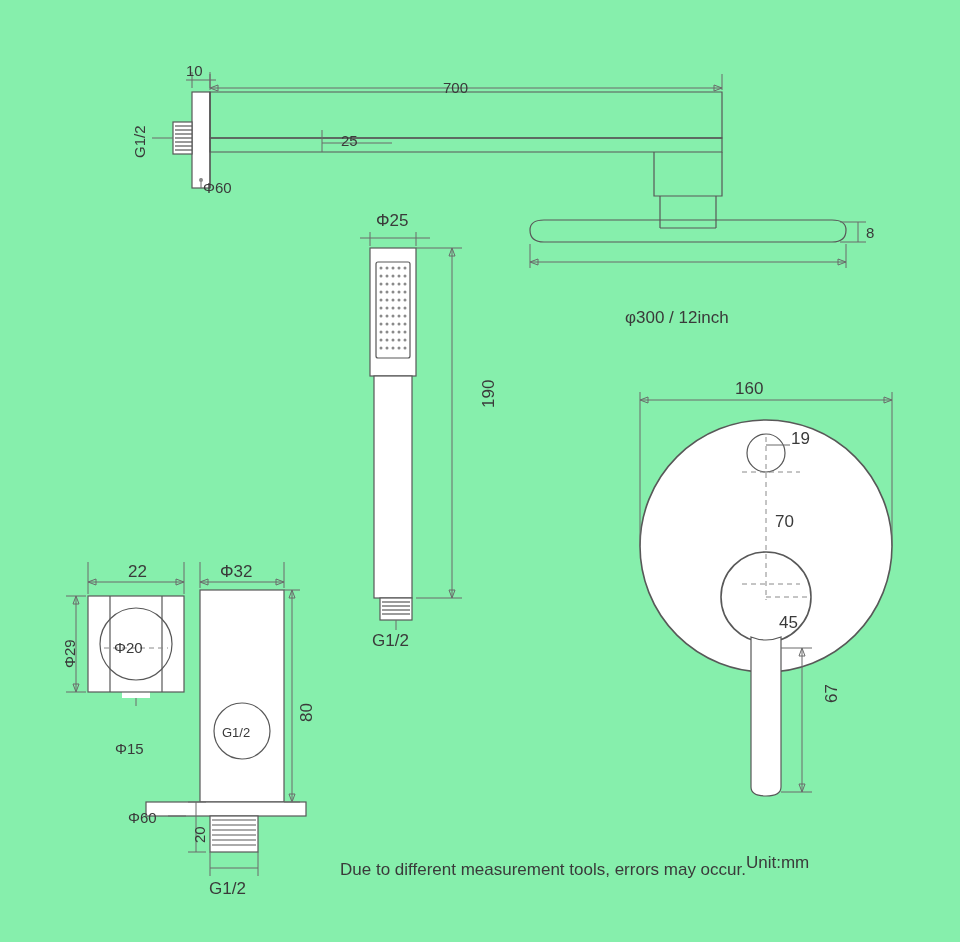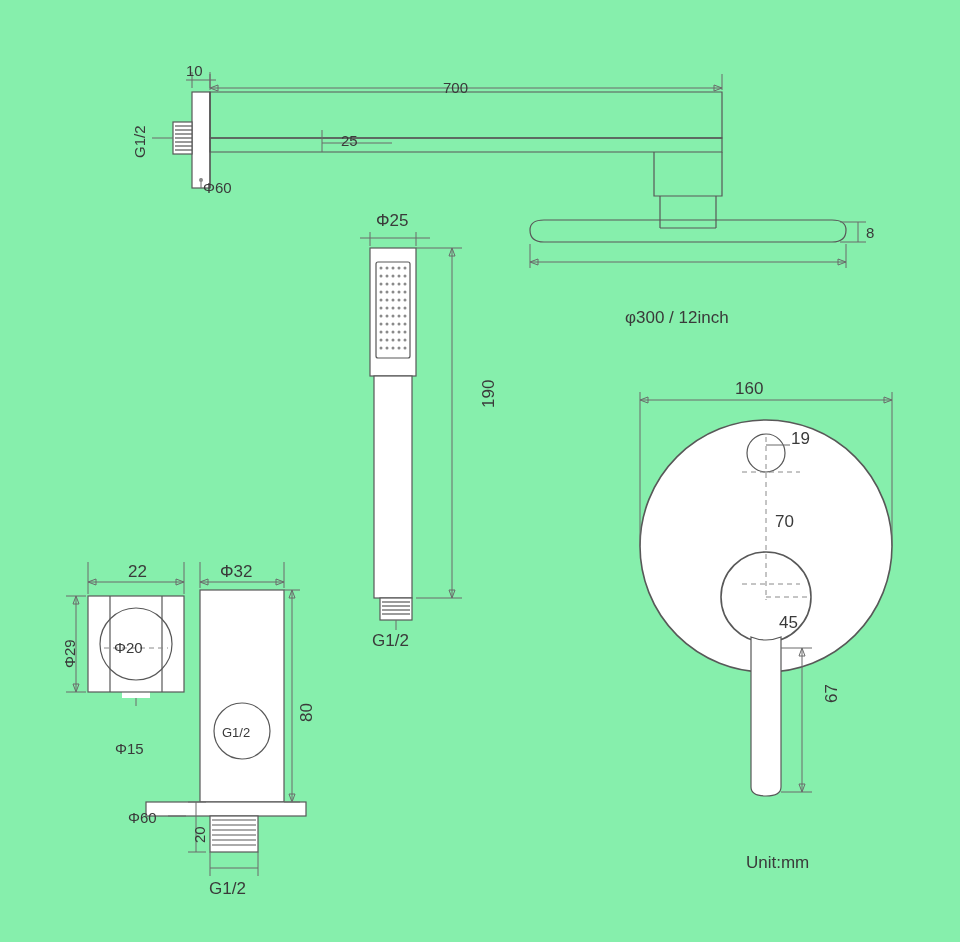--- a/index.html
+++ b/index.html
@@ -312,14 +312,15 @@
   <div class="lbl vert" style="left:62px; top:668px;">Φ29</div>
   <div class="lbl" style="left:114px; top:640px;">Φ20</div>
   <div class="lbl" style="left:115px; top:703px;margin-top:38px;">Φ15</div>
   <div class="lbl vert" style="left:298px; top:722px; font-size:17px;">80</div>
   <div class="lbl" style="left:222px; top:726px; font-size:13px;">G1/2</div>
   <div class="lbl" style="left:128px; top:810px;">Φ60</div>
   <div class="lbl vert" style="left:192px; top:843px;">20</div>
   <div class="lbl" style="left:209px; top:880px; font-size:17px;">G1/2</div>
 
   <div class="note" style="left:746px; top:832px;margin-top:21px;">Unit:mm</div>
+  <div class="note" style="left:340px; top:860px;">Due to different measurement tools, errors may occur.</div>
 
 </div>
 
 </body></html>

